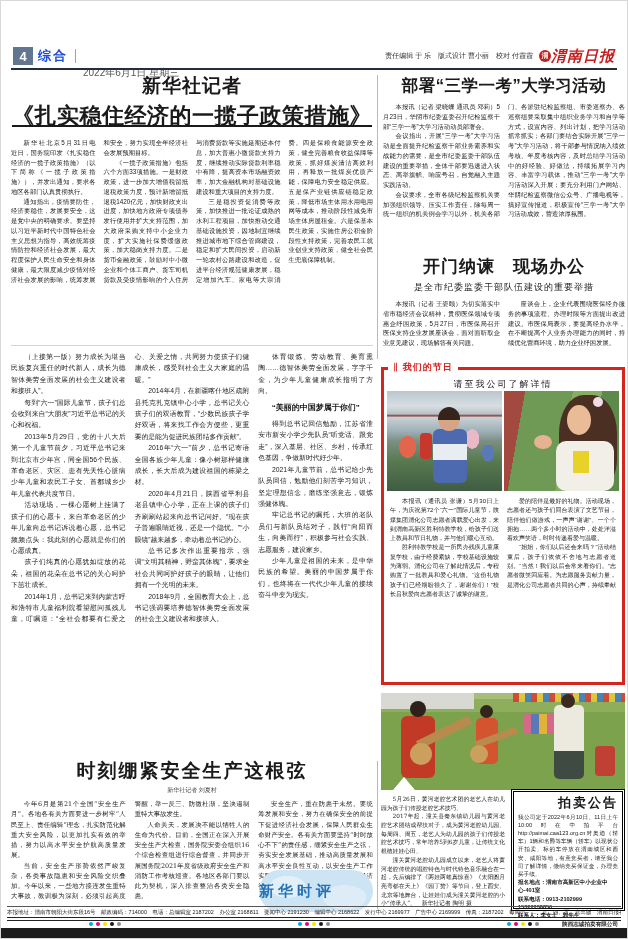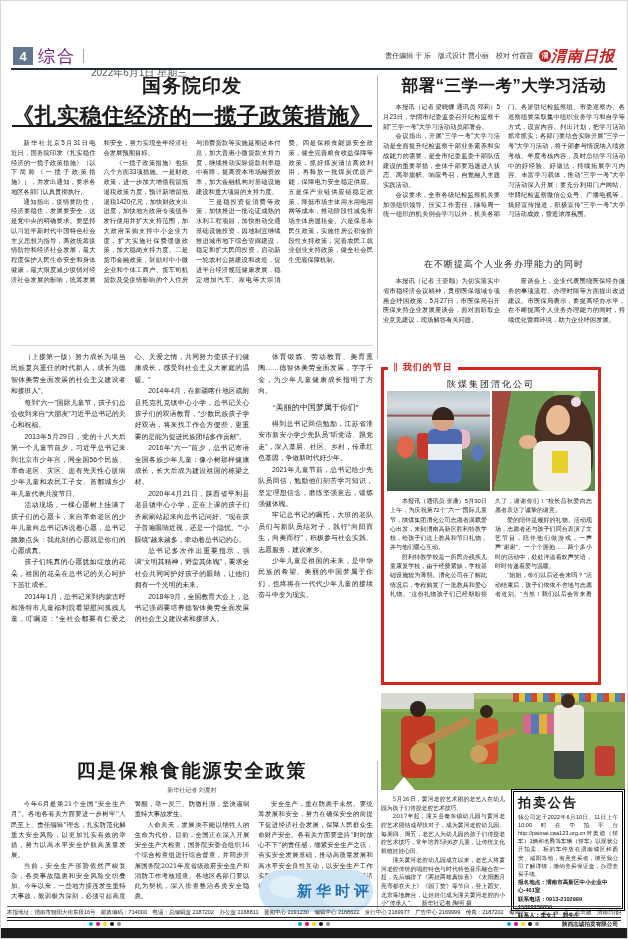--- a/index.html
+++ b/index.html
@@ -2,33 +2,33 @@
 <html><head>
 <meta charset="utf-8">
 <style>
   html,body{margin:0;padding:0;background:#ffffff;}
   .sheet{position:relative;width:628px;height:939px;background:#fff;overflow:hidden;
          font-family:"Liberation Sans",sans-serif;color:#1a1a1a;border:1px solid #d8d8d8;box-sizing:border-box;}
   
   .hdr{position:absolute;left:12px;right:12px;top:44px;height:22px;display:flex;align-items:center;}
   .pgnum{width:20px;height:18px;background:#62778f;color:#fff;font-weight:bold;font-size:13px;
          display:flex;align-items:center;justify-content:center;}
-  .section{font-size:17px;font-weight:normal;color:#701a75;margin-left:5px;letter-spacing:2px;}
+  .section{font-size:13px;font-weight:bold;color:#1d4ed8;margin-left:5px;letter-spacing:2px;}
   .hdr-sep{width:1px;height:14px;background:#9aa4ad;margin:0 7px;}
   .hdr-date{font-size:10px;color:#555;margin-top:34px;}
   .hdr-right{margin-left:auto;display:flex;align-items:center;gap:6px;}
   .staff{font-size:7px;color:#333;}
   .masthead{display:flex;align-items:center;gap:0;}
   .m-icon{width:12px;height:12px;border-radius:50%;background:#c41e1e;color:#fff;font-size:7px;line-height:12px;
           text-align:center;font-weight:bold;}
   .m-name{font-family:"DejaVu Serif",serif;font-style:italic;font-weight:bold;font-size:15px;color:#c41e1e;letter-spacing:1px;}
   .hdr-rule{position:absolute;left:10px;right:10px;top:67px;border-top:2px solid #23303c;}
   
   .cols p{margin:0;text-indent:2em;text-align:justify;}
-  .col-subhead{font-weight:normal;text-align:center !important;text-indent:0 !important;font-size:8px;margin:4px 0 !important;}
+  .col-subhead{font-weight:bold;text-align:center !important;text-indent:0 !important;font-size:8px;margin:4px 0 !important;}
   
   .main-art{position:absolute;left:10px;top:72px;width:362px;}
   .main-t1{text-align:center;font-size:19px;font-weight:bold;letter-spacing:1px;}
   .main-t2{text-align:center;font-size:22px;font-weight:bold;letter-spacing:0.5px;margin-top:2px;text-decoration:underline;}
   .main-body{margin-top:7px;height:206px;column-count:4;column-gap:8px;font-size:6.3px;line-height:1.55;overflow:hidden;}
   .rule-under-main{position:absolute;left:10px;width:362px;top:344px;border-top:1px solid #d5d5d5;}
   
   .feature{position:absolute;left:10px;top:350px;width:362px;height:402px;column-count:3;column-gap:9px;
            font-size:6.8px;line-height:1.68;overflow:hidden;}
   
@@ -37,21 +37,21 @@
   .rart1{position:absolute;left:382px;top:72px;width:242px;}
   .kicker{font-family:"DejaVu Serif",serif;text-align:center;font-size:10px;color:#222;letter-spacing:2px;}
   .rart1 h2{margin:2px 0 5px 0;text-align:center;font-size:16.5px;font-weight:bold;letter-spacing:0.5px;}
   .rbody{column-count:2;column-gap:8px;font-size:6.3px;line-height:1.55;overflow:hidden;}
   .rart1 .rbody{height:132px;}
   .rart2{position:absolute;left:382px;top:254px;width:242px;}
   .rart2 h2{margin:0;text-align:center;font-size:17px;font-weight:bold;letter-spacing:1px;}
   .rart2 .sub{font-family:"DejaVu Serif",serif;text-align:center;font-size:9px;margin:3px 0 5px 0;letter-spacing:1px;}
   .rart2 .rbody{height:62px;}
   
-  .redbox{position:absolute;left:380px;top:366px;width:220px;height:318px;border:3px solid #d6251f;box-sizing:border-box;background:#fff;}
+  .redbox{position:absolute;left:380px;top:366px;width:244px;height:318px;border:3px solid #d6251f;box-sizing:border-box;background:#fff;}
   .redbox-label{position:absolute;top:-9px;left:4px;background:#fff;color:#d6251f;font-weight:bold;font-size:9px;
                 padding:0 5px;letter-spacing:1px;}
   .redbox .kicker{margin-top:8px;font-size:9px;}
   .redbox h3{margin:2px 0 6px 0;text-align:center;font-family:"DejaVu Serif",serif;font-size:15px;font-weight:bold;}
   .photo-row{display:flex;gap:2px;justify-content:center;margin:0 3px;}
   .photoA,.photoB{position:relative;width:116px;height:100px;overflow:hidden;}
   .photoA{background:
     radial-gradient(14px 18px at 18% 56%, #e2654d 0 60%, transparent 61%),
     radial-gradient(12px 16px at 74% 48%, #e8b9c6 0 60%, transparent 61%),
     radial-gradient(10px 14px at 88% 62%, #5a79b8 0 60%, transparent 61%),
@@ -92,35 +92,35 @@
   .photoC .kids{position:absolute;left:58%;top:22%;width:34px;height:20px;border-radius:4px;
     background:repeating-linear-gradient(90deg,#d46a8a 0 8px,#5a79b8 8px 16px,#e0b23a 16px 24px);}
   .photoC .notch{position:absolute;left:12px;bottom:0;width:0;height:0;
     border-left:11px solid transparent;border-right:11px solid transparent;border-bottom:13px solid #fff;}
   
   .caption{position:absolute;left:380px;top:794px;width:124px;height:114px;font-family:"DejaVu Serif",serif;
            font-size:5.8px;line-height:1.5;overflow:hidden;}
   .caption p{margin:0;text-indent:2em;text-align:justify;}
   .auction{position:absolute;left:510px;top:788px;width:114px;height:122px;border:3px double #000;box-sizing:border-box;
            padding:2px 4px;background:#fff;}
-  .auction h4{margin:0;text-align:left;font-size:13px;letter-spacing:2px;}
+  .auction h4{margin:0;text-align:right;font-size:13px;letter-spacing:2px;}
   .auction .abody{font-size:5.6px;line-height:1.45;text-align:justify;margin-top:1px;}
   .auction .alines p{margin:0;font-size:5.6px;line-height:1.5;font-weight:bold;text-indent:0;}
   .auction .asign p{margin:0;font-size:5.6px;line-height:1.5;text-align:right;font-weight:bold;}
   
   .bottom-art{position:absolute;left:10px;top:757px;width:362px;height:148px;}
   .bottom-art h2{margin:0;text-align:center;font-size:19px;font-weight:bold;letter-spacing:2px;}
   .bottom-art .byline{text-align:center;font-size:6px;color:#444;margin:2px 0 4px 0;}
   .bottom-body{height:108px;column-count:3;column-gap:9px;font-family:"DejaVu Serif",serif;
                font-size:6.4px;line-height:1.6;overflow:hidden;}
   .xinhua{position:absolute;right:0;bottom:-6px;width:114px;height:42px;background:
      radial-gradient(30px 18px at 25% 40%, #e2f0f9 0 60%, transparent 61%),
      radial-gradient(36px 20px at 75% 65%, #ddecf7 0 60%, transparent 61%),
      #cde4f4;
-     display:flex;align-items:center;justify-content:flex-end;border-radius:21px;}
+     display:flex;align-items:center;justify-content:flex-start;border-radius:21px;}
   .xinhua span{font-size:15px;font-weight:bold;color:#2472b5;letter-spacing:4px;}
   
   .f-rule1{position:absolute;left:6px;right:6px;top:905px;border-top:1px solid #555;}
   .f-text{position:absolute;left:6px;right:6px;top:908px;font-size:5.5px;color:#222;text-align:center;white-space:nowrap;overflow:hidden;}
   .f-rule2{position:absolute;left:6px;right:6px;top:916px;border-top:1px solid #222;}
   .f-rule3{position:absolute;left:6px;right:6px;top:919px;border-top:1px solid #222;}
   .f-dots{position:absolute;left:0;right:0;top:921px;display:flex;justify-content:space-around;}
   .dotgrp{display:flex;gap:3px;}
   .dot{width:4px;height:4px;border-radius:50%;}
   .dot.c{background:#00a7e1}.dot.m{background:#e6007e}.dot.y{background:#f5e400}.dot.k{background:#1a1a1a}.dot.g{background:#8c8c8c}
@@ -140,21 +140,21 @@
       <div class="staff">责任编辑 于 乐　版式设计 曹小丽　校对 付霞霞</div>
       <div class="masthead">
         <span class="m-icon">渭</span>
         <span class="m-name">渭南日报</span>
       </div>
     </div>
   </div>
   <div class="hdr-rule"></div>
 
   <div class="main-art">
-    <div class="main-t1">国务院印发</div>
+    <div class="main-t1">新华社记者</div>
     <div class="main-t2">《扎实稳住经济的一揽子政策措施》</div>
     <div class="main-body cols">
         <p>新华社北京5月31日电　近日，国务院印发《扎实稳住经济的一揽子政策措施》（以下简称《一揽子政策措施》），并发出通知，要求各地区各部门认真贯彻执行。</p>
         <p>通知指出，疫情要防住，经济要稳住，发展要安全，这是党中央的明确要求。要坚持以习近平新时代中国特色社会主义思想为指导，高效统筹疫情防控和经济社会发展，最大程度保护人民生命安全和身体健康，最大限度减少疫情对经济社会发展的影响，统筹发展和安全，努力实现全年经济社会发展预期目标。</p>
         <p>《一揽子政策措施》包括六个方面33项措施。一是财政政策，进一步加大增值税留抵退税政策力度，预计新增留抵退税1420亿元，加快财政支出进度，加快地方政府专项债券发行使用并扩大支持范围，加大政府采购支持中小企业力度，扩大实施社保费缓缴政策，加大稳岗支持力度。二是货币金融政策，鼓励对中小微企业和个体工商户、货车司机贷款及受疫情影响的个人住房与消费贷款等实施延期还本付息，加大普惠小微贷款支持力度，继续推动实际贷款利率稳中有降，提高资本市场融资效率，加大金融机构对基础设施建设和重大项目的支持力度。</p>
         <p>三是稳投资促消费等政策，加快推进一批论证成熟的水利工程项目，加快推动交通基础设施投资，因地制宜继续推进城市地下综合管廊建设，稳定和扩大民间投资，启动新一轮农村公路建设和改造，促进平台经济规范健康发展，稳定增加汽车、家电等大宗消费。四是保粮食能源安全政策，健全完善粮食收益保障等政策，抓好煤炭清洁高效利用，再释放一批煤炭优质产能，保障电力安全稳定供应。五是保产业链供应链稳定政策，降低市场主体用水用电用网等成本，推动阶段性减免市场主体房屋租金。六是保基本民生政策，实施住房公积金阶段性支持政策，完善农民工就业创业支持政策，健全社会民生兜底保障机制。</p>
       </div>
   </div>
   <div class="rule-under-main"></div>
 
@@ -184,30 +184,31 @@
   <div class="rart1">
     <h2>部署“三学一考”大学习活动</h2>
     <div class="rbody cols">
         <p>本报讯（记者 梁晓蝶 通讯员 邓莉）5月23日，华阴市纪委监委召开纪检监察干部“三学一考”大学习活动动员部署会。</p>
         <p>会议指出，开展“三学一考”大学习活动是全面提升纪检监察干部业务素养和实战能力的需要，是全市纪委监委干部队伍建设的重要举措，全体干部要迅速进入状态、高举旗帜、响应号召，自觉融入主题实践活动。</p>
         <p>会议要求，全市各级纪检监察机关要加强组织领导、压实工作责任，除每周一统一组织的机关例会学习以外，机关各部门、各派驻纪检监察组、市委巡察办、各巡察组要采取集中组织业务学习和自学等方式，设置内容、列出计划，把学习活动抓常抓实；各部门要结合实际开展“三学一考”大学习活动，将干部参与情况纳入绩效考核、年度考核内容，及时总结学习活动中的好经验、好做法，持续拓展学习内容、丰富学习载体，推动“三学一考”大学习活动深入开展；要充分利用门户网站、华阴纪检监察微信公众号、广播电视等，搞好宣传报道，积极宣传“三学一考”大学习活动成效，营造浓厚氛围。</p>
       </div>
   </div>
 
   <div class="rart2">
-    <div class="sub">在不断提高个人业务办理能力的同时</div>
+    <h2>开门纳谏　现场办公</h2>
+    <div class="sub">是全市纪委监委干部队伍建设的重要举措</div>
     <div class="rbody cols">
         <p>本报讯（记者 王姿颐）为切实落实中省市稳经济会议精神，贯彻医保领域专项惠企纾困政策，5月27日，市医保局召开医保支持企业发展座谈会，面对面听取企业意见建议，现场解答有关问题。</p>
         <p>座谈会上，企业代表围绕医保经办服务的事项流程、办理时限等方面提出改进建议。市医保局表示，要提高经办水平，在不断提高个人业务办理能力的同时，持续优化营商环境，助力企业纾困发展。</p>
       </div>
   </div>
 
   <div class="redbox">
     <div class="redbox-label">∥ 我们的节日</div>
-    <div class="kicker">陕煤集团渭化公司</div>
+    <div class="kicker">请至我公司了解详情</div>
     <div class="photo-row">
       <div class="photoA">
         <div class="kid-bag"></div>
         <div class="kid-body"></div>
         <div class="kid-head"></div>
       </div>
       <div class="photoB">
         <div class="wm-hair"></div>
         <div class="wm-face"></div>
         <div class="wm-flower"></div>
@@ -256,21 +257,21 @@
         <p>联系电话：0913-2102999　15322238856</p>
         <p>联系人：李女士　郭先生</p>
       </div>
     <div class="asign">
         <p>陕西志诚拍卖有限公司</p>
         <p>2022年5月31日</p>
       </div>
   </div>
 
   <div class="bottom-art">
-    <h2>四是保粮食能源安全政策</h2>
+    <h2>时刻绷紧安全生产这根弦</h2>
     <div class="byline">新华社记者 刘夏村</div>
     <div class="bottom-body cols">
         <p>今年6月是第21个全国“安全生产月”。各地各有关方面要进一步树牢“人民至上、责任编辑”理念，扎实防范化解重大安全风险，以更加扎实有效的举措，努力以高水平安全护航高质量发展。</p>
         <p>当前，安全生产形势依然严峻复杂，各类事故隐患和安全风险交织叠加。今年以来，一些地方接连发生重特大事故，教训极为深刻，必须引起高度警醒，举一反三、防微杜渐，坚决遏制重特大事故发生。</p>
         <p>人命关天，发展决不能以牺牲人的生命为代价。目前，全国正在深入开展安全生产大检查，国务院安委会组织16个综合检查组进行综合督查，并同步开展国务院2021年度省级政府安全生产和消防工作考核巡查。各地区各部门要以此为契机，深入排查整治各类安全隐患。</p>
         <p>安全生产，重在防患于未然。要统筹发展和安全，努力在确保安全的前提下促进经济社会发展，保障人民群众生命财产安全。各有关方面要坚持“时时放心不下”的责任感，绷紧安全生产之弦，夯实安全发展基础，推动高质量发展和高水平安全良性互动，以安全生产工作实际成效服务稳定大局，全力保障经济社会运行平稳有序。</p>
       </div>
     <div class="xinhua">
       <span>新华时评</span>
     </div>

